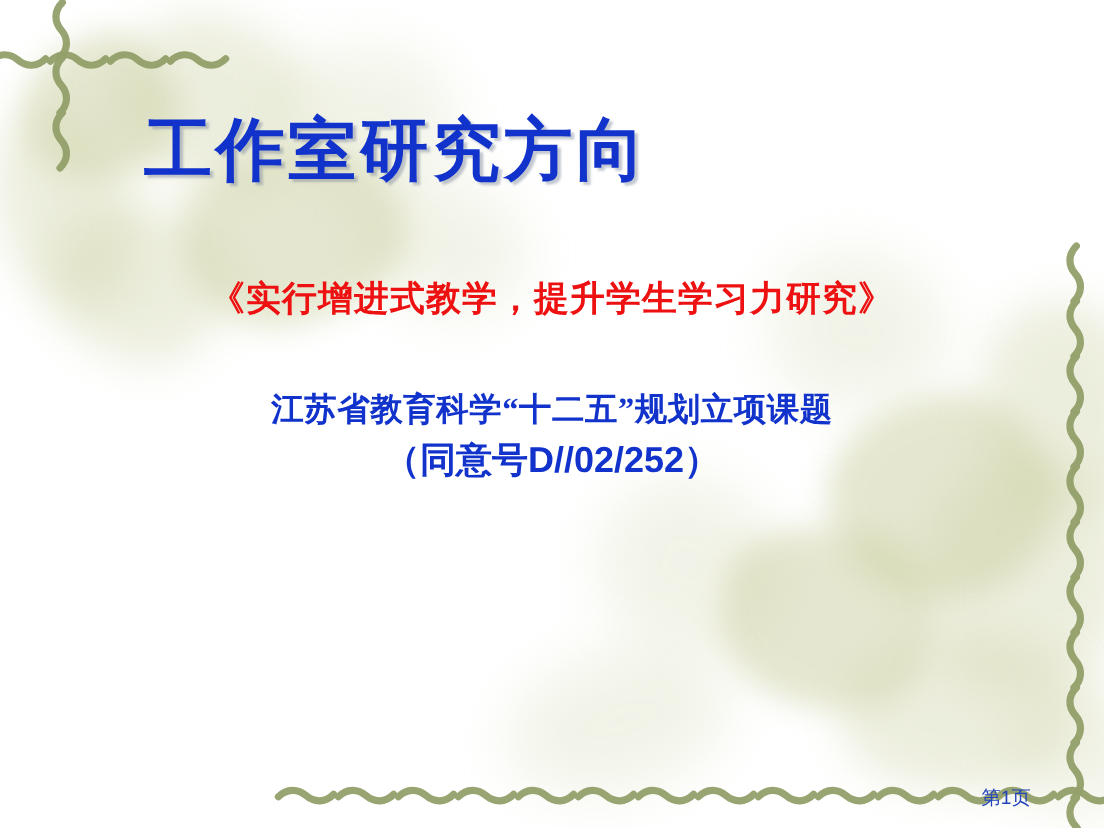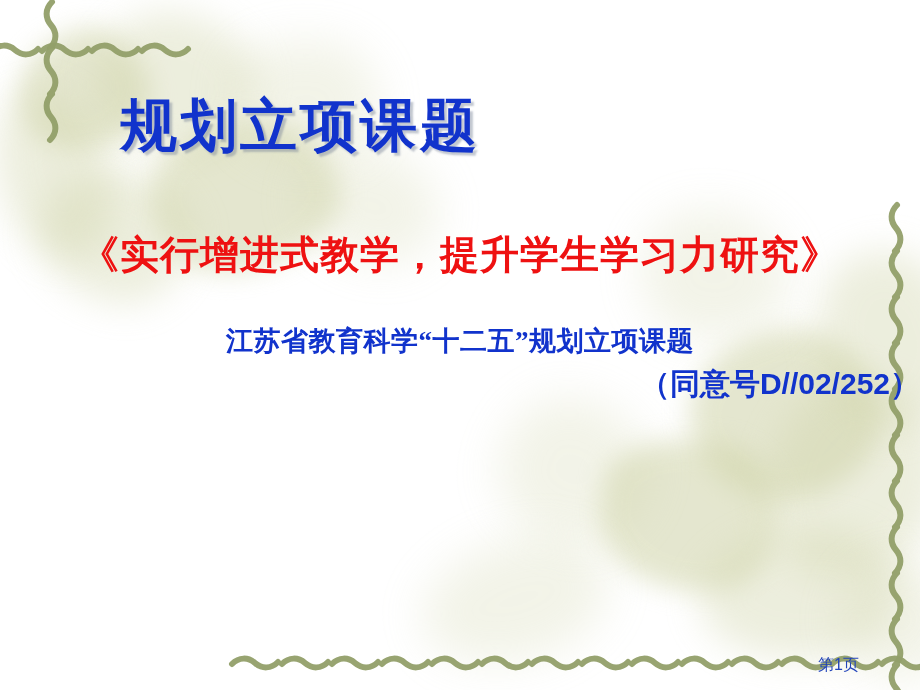--- a/index.html
+++ b/index.html
@@ -79,21 +79,21 @@
   }
 
   .subtitle-red {
     position: absolute;
     left: 0;
     right: 0;
     top: 234px;
     text-align: center;
     font-family: "Liberation Serif", serif;
     font-weight: bold;
-    font-size: 39px;
+    font-size: 29px;
     line-height: 1.1;
     letter-spacing: 1px;
     color: #ee1111;
     white-space: nowrap;
   }
 
   .project-line {
     position: absolute;
     left: 0;
     right: 0;
@@ -106,21 +106,21 @@
     letter-spacing: .5px;
     color: #1133cc;
     white-space: nowrap;
   }
 
   .approval-line {
     position: absolute;
     left: 0;
     right: 0;
     top: 366px;
-    text-align: right;
+    text-align: center;
     font-family: "Liberation Serif", serif;
     font-weight: bold;
     font-size: 30px;
     line-height: 1.18;
     color: #1133cc;
     white-space: nowrap;
   }
   .approval-line .code {
     font-family: "Liberation Sans", sans-serif;
     font-weight: bold;
@@ -212,21 +212,21 @@
         <use href="#seg-h" x="632" y="657"></use>
         <use href="#seg-h" x="682" y="657"></use>
         <use href="#seg-h" x="732" y="657"></use>
         <use href="#seg-h" x="782" y="657"></use>
         <use href="#seg-h" x="832" y="657"></use>
         <use href="#seg-h" x="882" y="657"></use>
       </g>
     </svg>
   </div>
 
-  <div class="title-main">规划立项课题</div>
+  <div class="title-main">工作室研究方向</div>
 
   <div class="subtitle-red">《实行增进式教学，提升学生学习力研究》</div>
 
   <div class="project-line">江苏省教育科学“十二五”规划立项课题</div>
 
   <div class="approval-line">
     <span>（同意号</span><span class="code">D//02/252</span><span>）</span>
   </div>
 
   <div class="page-number">第1页</div>

